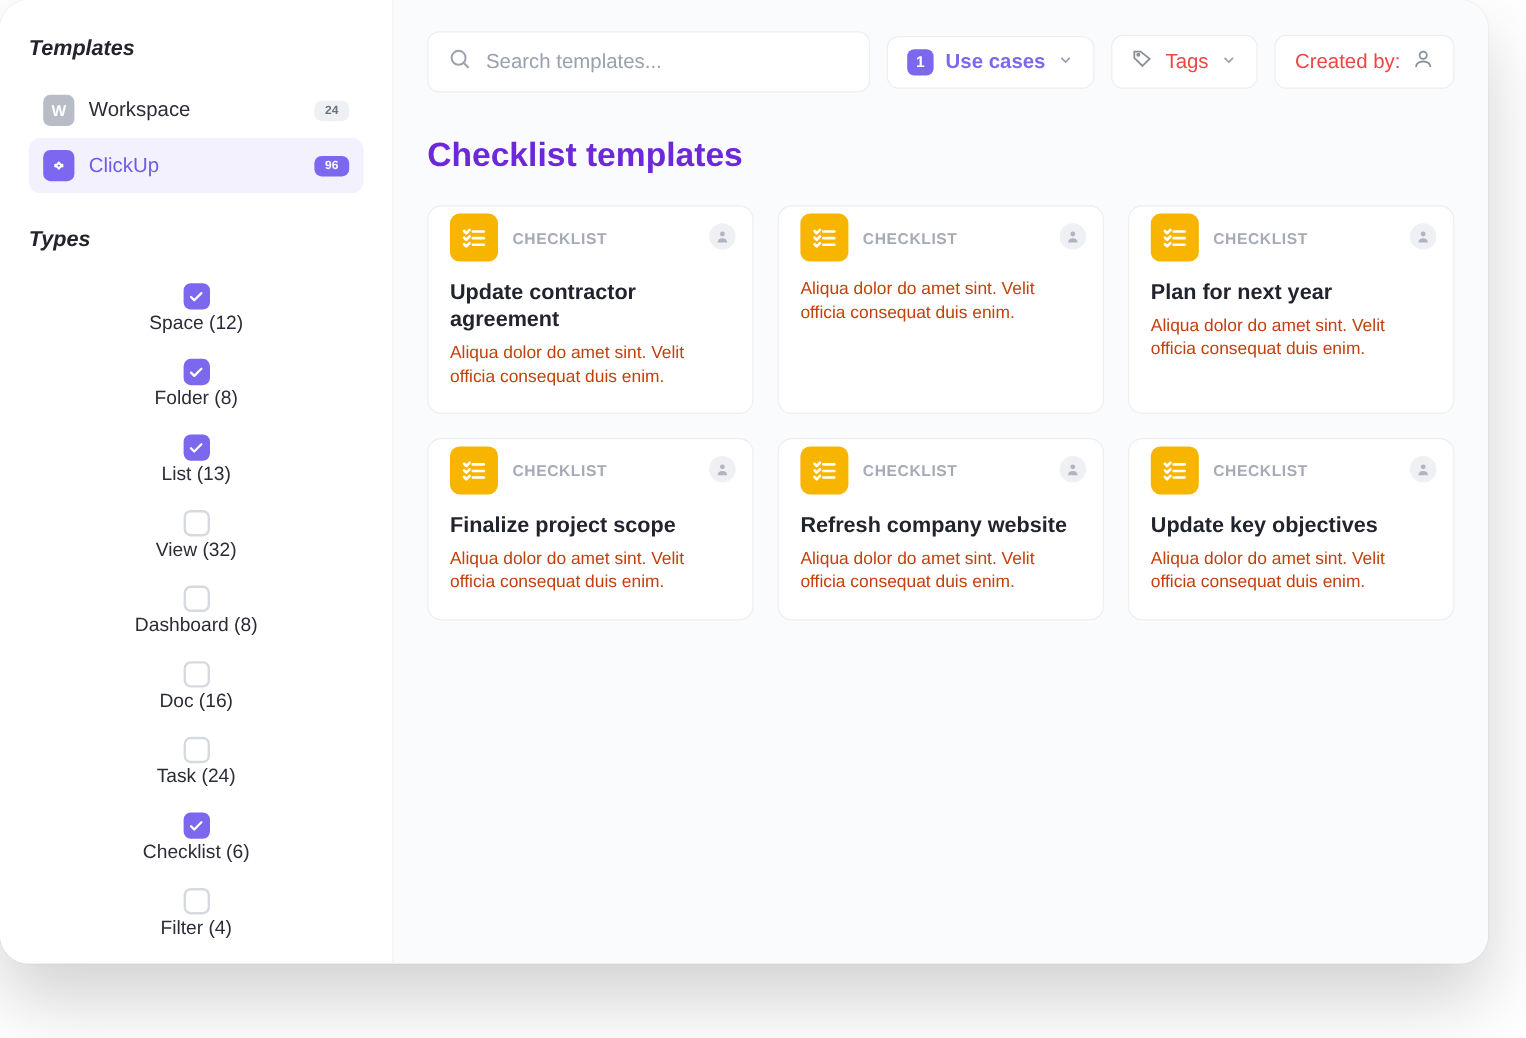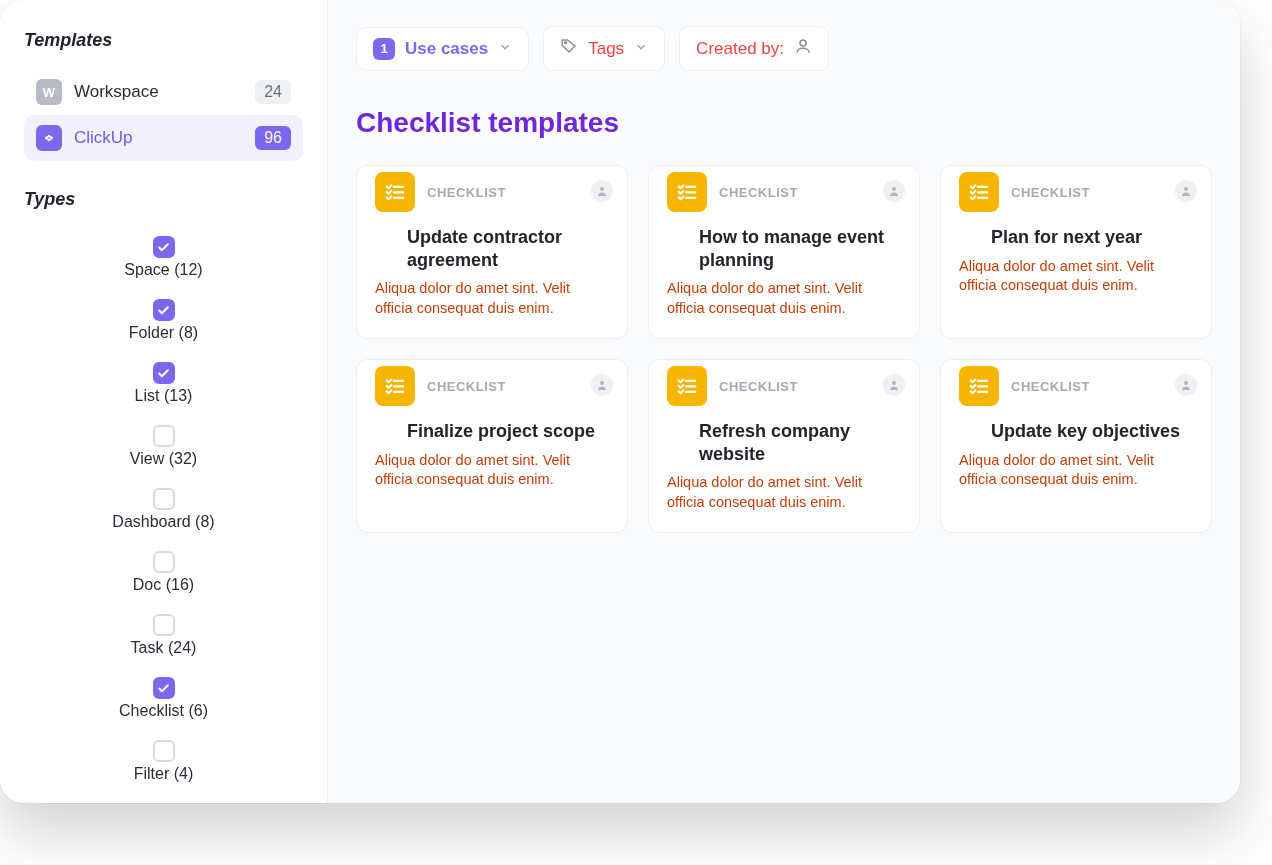--- a/index.html
+++ b/index.html
@@ -58,22 +58,22 @@
     display: flex; align-items: center; justify-content: center;
     font-size: 13px; font-weight: 700; color: #fff;
     flex-shrink: 0;
   }
   .nav-icon.workspace { background: #b8bcc6; }
   .nav-icon.clickup { background: #7b68ee; }
   .nav-label { flex: 1; }
   .nav-badge {
     background: #eef0f3;
     color: #6a7080;
-    font-size: 16px;
-    font-weight: 400;
+    font-size: 10px;
+    font-weight: 700;
     padding: 3px 9px;
     border-radius: 6px;
   }
   .nav-item.active .nav-badge {
     background: #7b68ee;
     color: #fff;
   }
   .filter-section { margin-top: 28px; }
   .filter-list { display: flex; flex-direction: column; gap: 4px; }
   .filter-item {
@@ -199,21 +199,20 @@
     background: #eef0f3;
     display: flex; align-items: center; justify-content: center;
     color: #b0b5c0;
   }
   .card-title {
     font-size: 18px;
     font-weight: 700;
     color: #21242c;
     margin-bottom: 8px;
     line-height: 1.25;
-    margin-left: 32px;
   }
   .card-desc {
     font-size: 14.5px;
     color: #c2410c;
     line-height: 1.35;
   }
 </style>
 </head>
 <body>
 
@@ -303,20 +302,29 @@
           <div class="filter-item">
             <div class="checkbox"></div>
             <span>Intermediate</span>
           </div>
         </div>
     </div>
   </aside>
 
   <main class="main">
     <div class="topbar">
+      <div class="search">
+        <span>
+          <svg width="20" height="20" viewBox="0 0 24 24" fill="none" stroke="#9aa0ad" stroke-width="2">
+              <circle cx="11" cy="11" r="7"></circle>
+              <line x1="21" y1="21" x2="16.5" y2="16.5"></line>
+            </svg>
+        </span>
+        <input type="text" placeholder="Search templates..." style="">
+      </div>
 
       <div class="pill usecases">
         <span class="pill-badge">1</span>
         <span>Use cases</span>
         <span class="chev">
           <svg width="14" height="14" viewBox="0 0 24 24" fill="none" stroke="currentColor" stroke-width="2.5">
               <polyline points="6 9 12 15 18 9"></polyline>
             </svg>
         </span>
       </div>
@@ -386,21 +394,20 @@
                 <polyline points="3 6 5 8 8 5"></polyline>
                 <line x1="11" y1="6.5" x2="21" y2="6.5"></line>
                 <polyline points="3 12 5 14 8 11"></polyline>
                 <line x1="11" y1="12.5" x2="21" y2="12.5"></line>
                 <polyline points="3 18 5 20 8 17"></polyline>
                 <line x1="11" y1="18.5" x2="21" y2="18.5"></line>
               </svg>
             </div>
             <div class="card-type">CHECKLIST</div>
           </div>
-          <div class="card-title">How to manage event planning</div>
           <div class="card-desc">Aliqua dolor do amet sint. Velit officia consequat duis enim.</div>
         </div>
         <div class="card">
           <div class="card-avatar">
             <svg width="12" height="12" viewBox="0 0 24 24" fill="#b0b5c0">
               <circle cx="12" cy="8" r="4"></circle>
               <path d="M4 22c0-4.5 3.5-7 8-7s8 2.5 8 7z"></path>
             </svg>
           </div>
           <div class="card-top">

